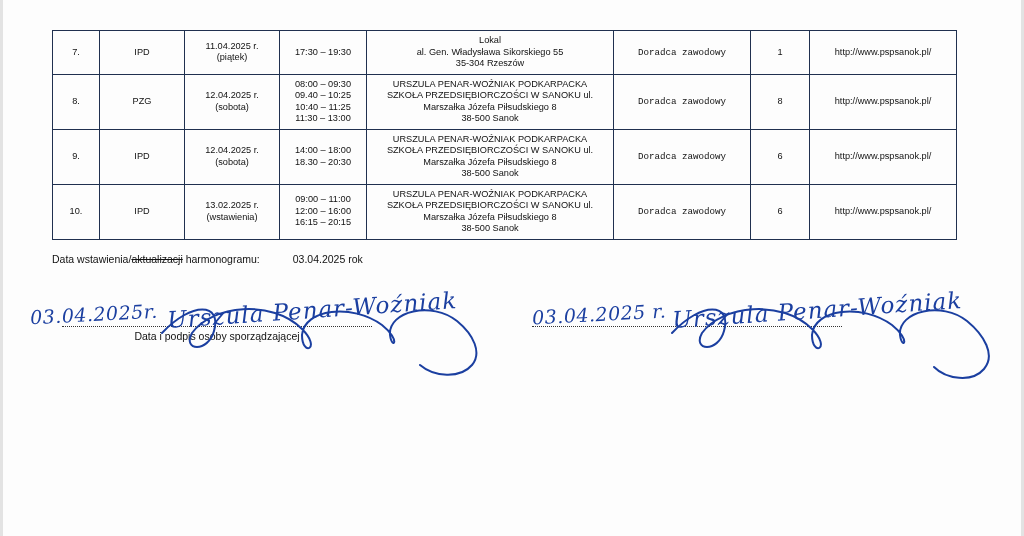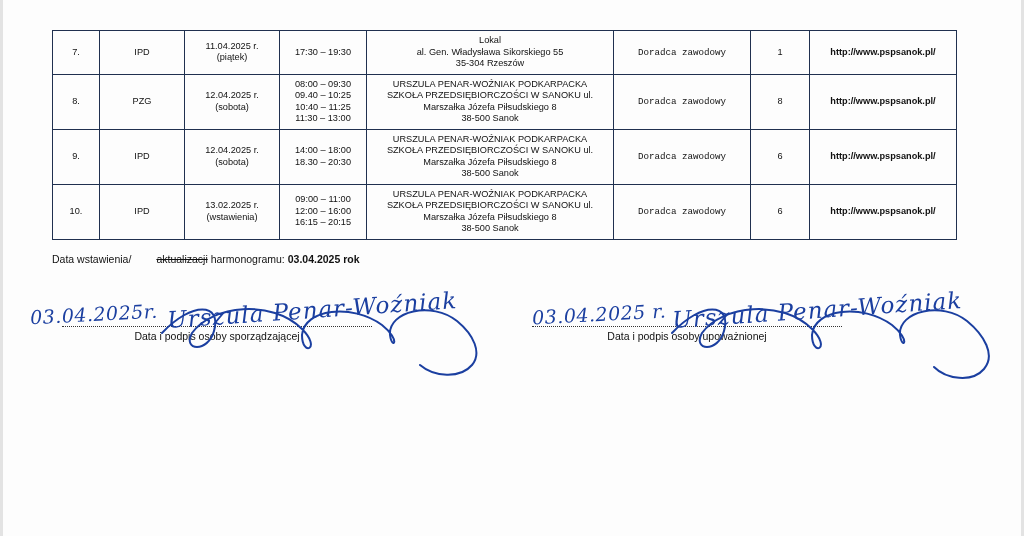--- a/index.html
+++ b/index.html
@@ -54,38 +54,37 @@
     padding: 4px 3px;
     color: #111;
   }
   .c-no     { width: 40px; }
   .c-type   { width: 78px; }
   .c-date   { width: 88px; }
   .c-hours  { width: 80px; margin-top: 24px; }
   .c-place  { width: 240px; }
   .c-role   { width: 130px; font-family: Liberation Mono, monospace; }
   .c-count  { width: 52px; }
-  .c-www    { width: 140px; font-weight: bold; }
+  .c-www    { width: 140px; }
 
   .hours-lines div { white-space: nowrap; }
   .place-lines div { }
   .sub { display:block; }
 
   .notes {
     margin-top: 12px;
     font-size: 10.5px;
     line-height: 1.5;
     color: #111;
     width: 770px;
   }
   .notes .strike-word {
     text-decoration: line-through;
-    padding-left: 25px;
-  }
-  .notes b { font-weight: bold; }
+  }
+  .notes b { font-weight: normal; margin-left: 30px; }
 
   .signatures {
     position: relative;
     margin-top: 58px;
     height: 80px;
   }
   .sig-block {
     position: absolute;
     width: 330px;
     text-align: center;
@@ -235,21 +234,20 @@
 
     <div class="signatures">
 
       <div class="sig-block sig-left">
         <div class="sig-rule"></div>
         <div class="sig-caption">Data i podpis osoby sporządzającej</div>
       </div>
 
       <div class="sig-block sig-right">
         <div class="sig-rule"></div>
-        <div class="sig-caption">Data i podpis osoby upoważnionej</div>
       </div>
 
       <div class="hand hand-date" style="left:-22px; top:-22px;">03.04.2025r.</div>
       <div class="hand hand-sign" style="left:115px; top:-28px;">Urszula Penar-Woźniak</div>
 
       <div class="hand hand-date" style="left:480px; top:-22px;">03.04.2025 r.</div>
       <div class="hand hand-sign" style="left:620px; top:-28px;">Urszula Penar-Woźniak</div>
 
       <svg class="sig-svg" style="left:100px; top:-34px;" width="360" height="100" viewBox="0 0 360 100">
         <path d="M10 42 C 40 10, 70 12, 62 40 C 56 62, 30 60, 40 42 C 60 14, 120 8, 150 38 C 170 58, 150 66, 150 44 C 152 18, 200 12, 230 34 C 250 50, 240 60, 238 44 C 236 20, 280 10, 305 30 C 322 44, 330 62, 320 74 C 308 88, 282 86, 268 74" fill="none" stroke="#1b3fa0" stroke-width="2" stroke-linecap="round"></path>

